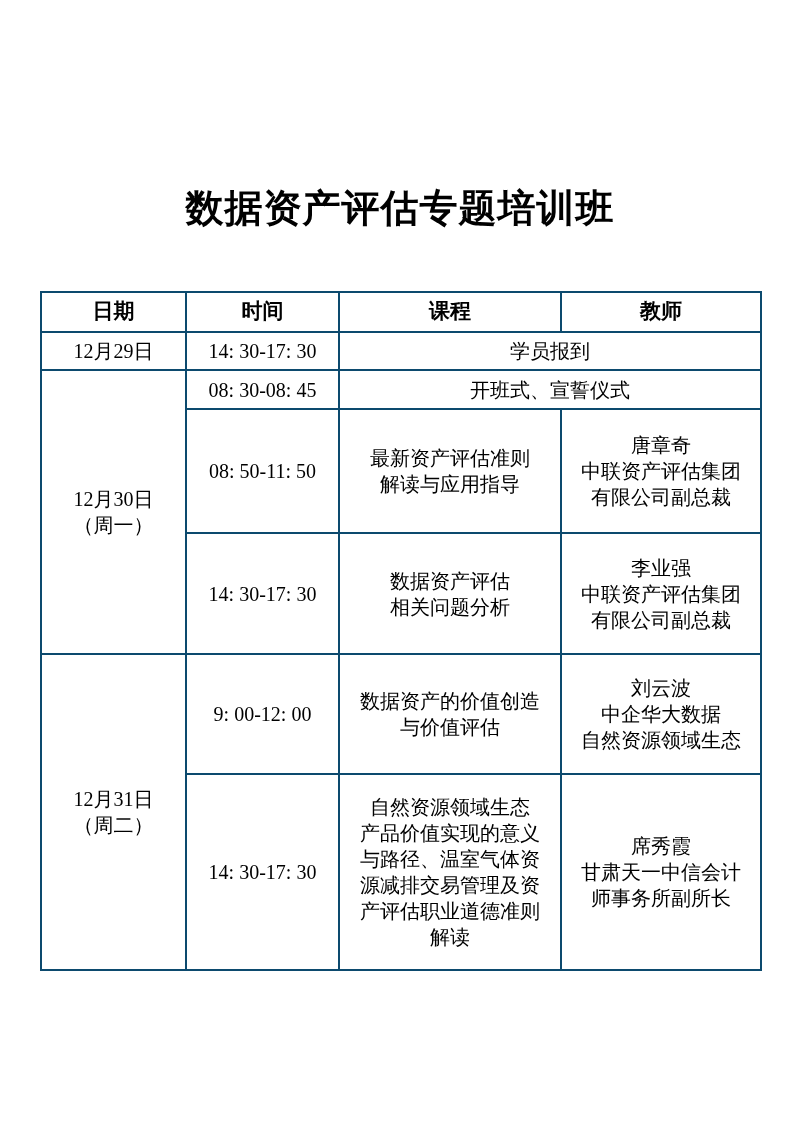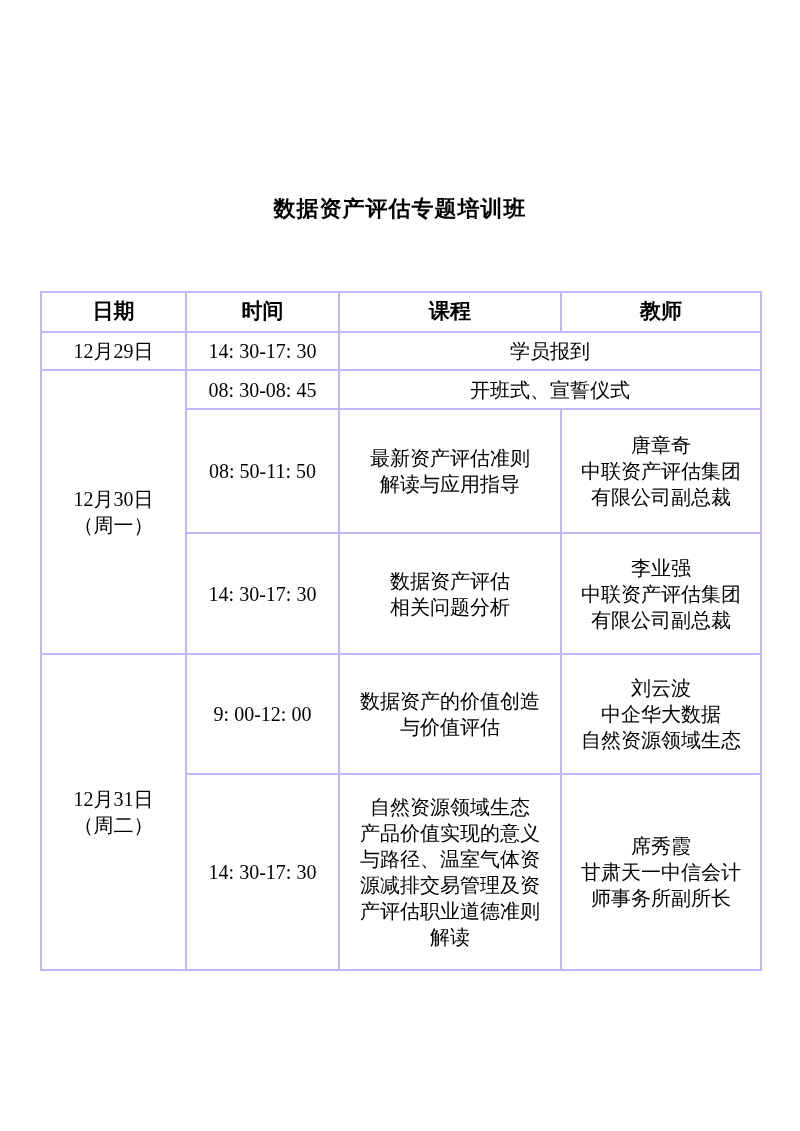--- a/index.html
+++ b/index.html
@@ -16,35 +16,35 @@
     font-family: "Liberation Serif", "DejaVu Serif", serif;
     overflow: hidden;
   }
   .doc-title {
     position: absolute;
     top: 187px;
     left: 0;
     width: 100%;
     text-align: center;
     font-weight: bold;
-    font-size: 22px;
+    font-size: 38px;
     line-height: 43px;
     letter-spacing: 1px;
   }
   table.schedule {
     position: absolute;
     top: 291px;
     left: 40px;
     width: 720px;
     border-collapse: collapse;
     table-layout: fixed;
   }
   table.schedule th,
   table.schedule td {
-    border: 2px solid #c4b5fd;
+    border: 2px solid #0c4a6e;
     padding: 0 4px;
     text-align: center;
     vertical-align: middle;
     font-size: 20px;
     line-height: 1.3;
     white-space: pre-line;
     font-weight: normal;
   }
   table.schedule th {
     font-weight: bold;

